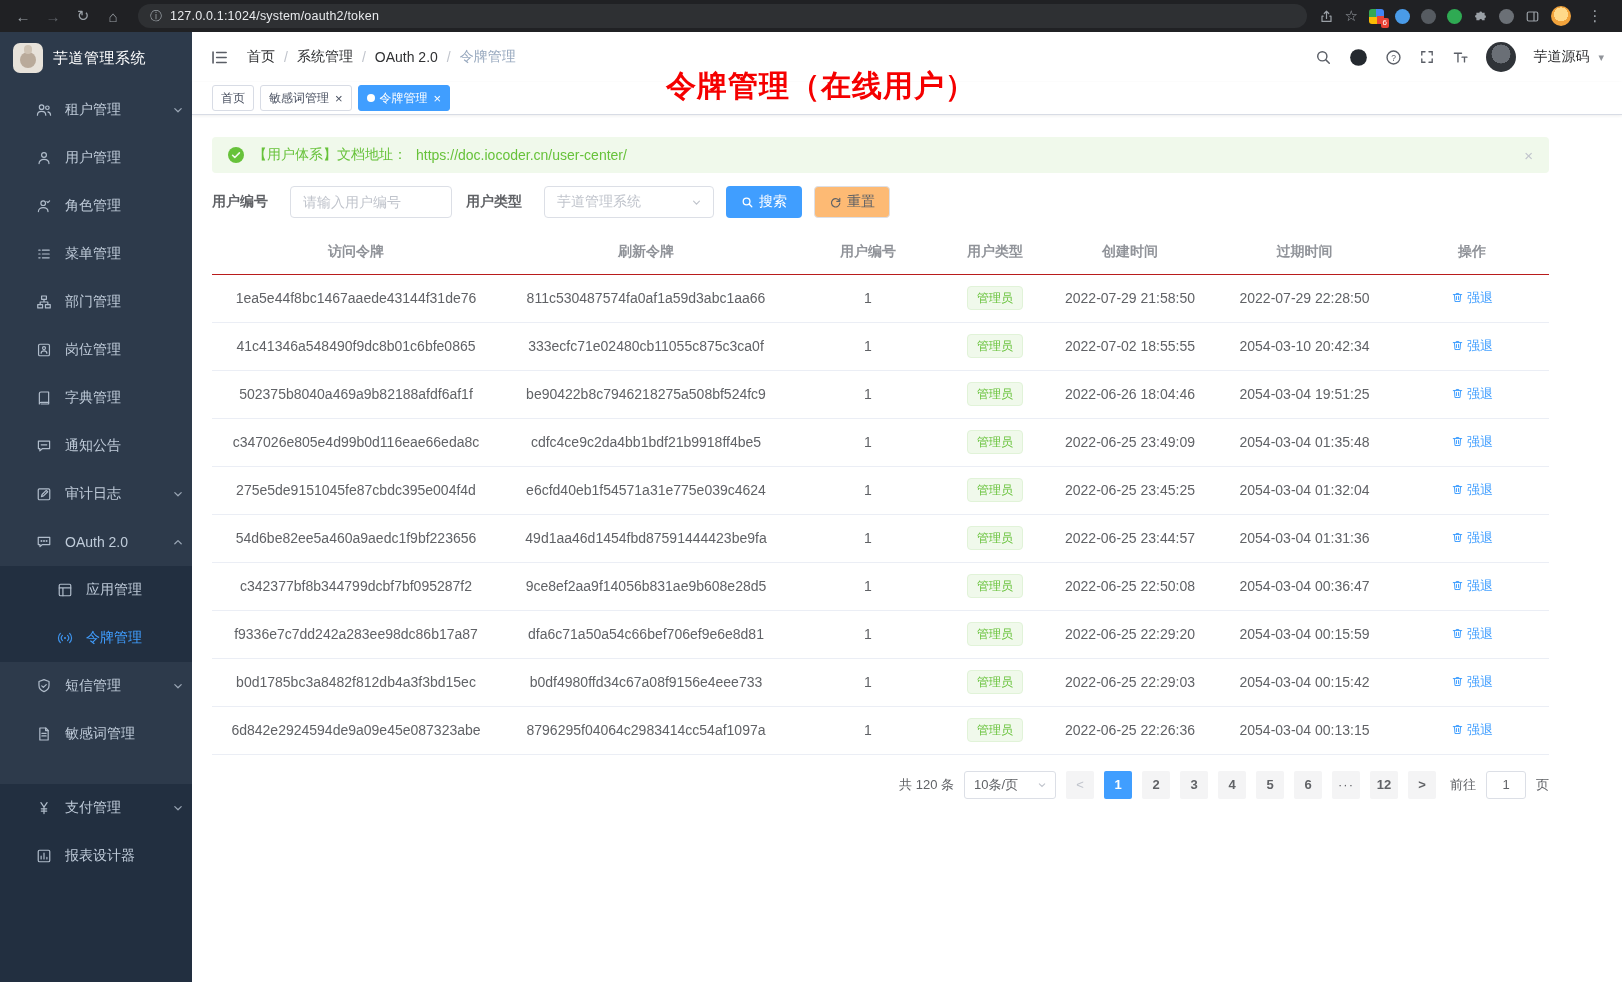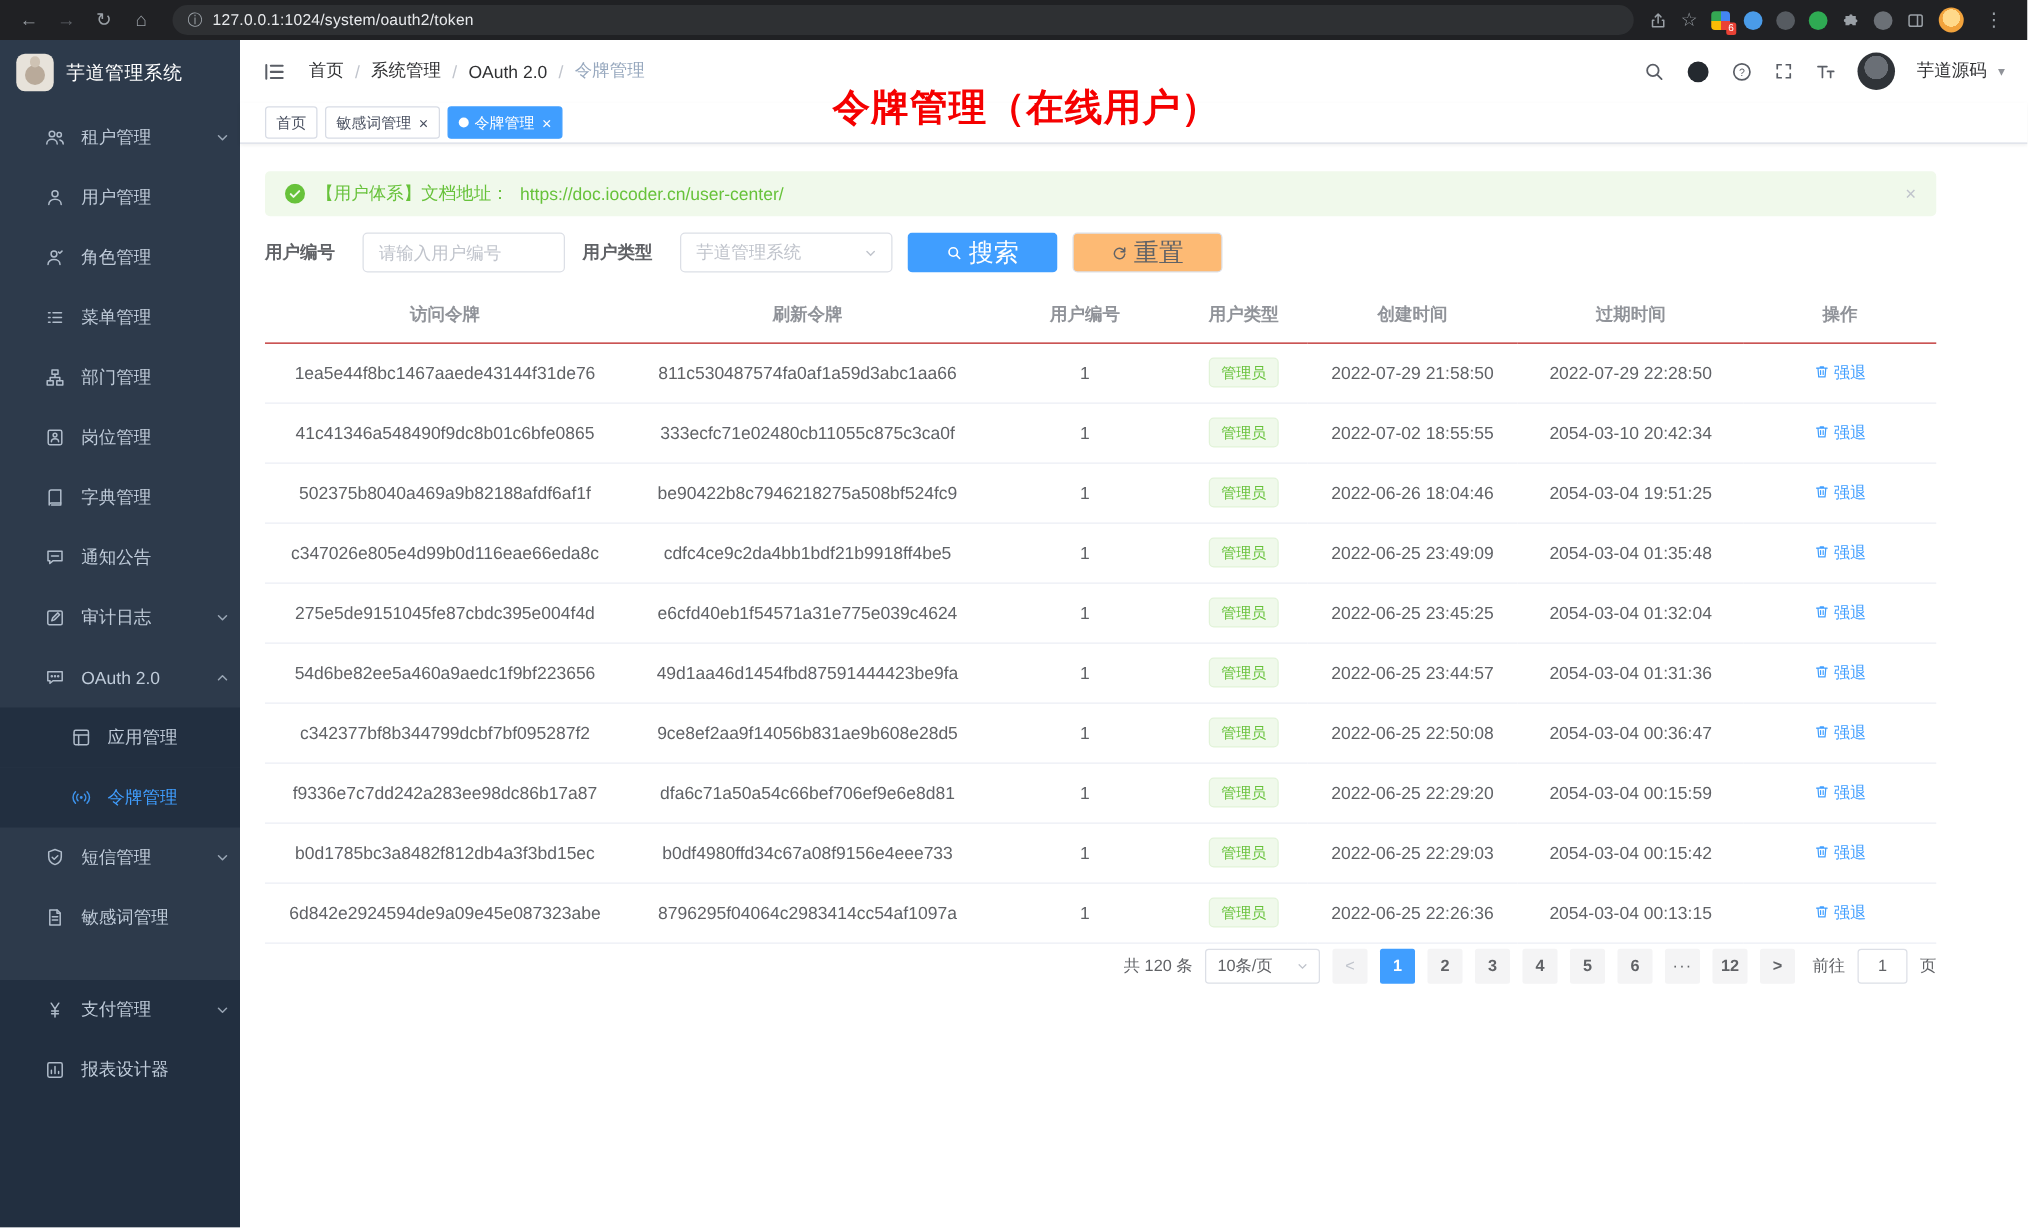--- a/index.html
+++ b/index.html
@@ -70,31 +70,31 @@
   .alert-link{color:#67c23a;text-decoration:none;cursor:pointer}
   .alert-close{margin-left:auto;color:#c0c4cc;font-size:15px;cursor:pointer}
 
   .search-form{display:flex;align-items:center;margin-top:13px;gap:12px;color:#606266}
   .form-label{font-weight:700;color:#606266;font-size:14px;margin-right:10px}
   .form-label.lbl2{margin-left:2px}
   .form-input{width:162px;height:32px;border:1px solid #dcdfe6;border-radius:4px;padding:0 12px;font-size:14px;color:#606266;outline:none}
   .form-input::placeholder{color:#c0c4cc}
   .form-select{width:170px;height:32px;border:1px solid #dcdfe6;border-radius:4px;display:flex;align-items:center;justify-content:space-between;padding:0 10px 0 12px;color:#c0c4cc;font-size:14px;cursor:pointer;background:#fff}
   .select-caret{display:inline-flex;color:#c0c4cc}
-  .btn{height:32px;border-radius:4px;padding:0 30px;display:inline-flex;align-items:center;gap:5px;font-size:20px;cursor:pointer;border:1px solid transparent;font-family:Liberation Mono, monospace}
+  .btn{height:32px;border-radius:4px;padding:0 14px;display:inline-flex;align-items:center;gap:5px;font-size:14px;cursor:pointer;border:1px solid transparent;font-family:Liberation Mono, monospace}
   .btn-primary{background:#409eff;color:#fff}
   .btn-plain{background:#fdba74;border-color:#dcdfe6;color:#606266}
 
   .token-table{width:100%;border-collapse:collapse;margin-top:12px;font-size:14px;table-layout:fixed}
   .token-table th{color:#909399;font-weight:700;height:44px;border-bottom:1px solid #b91c1c;text-align:center;white-space:nowrap}
   .token-table td{color:#606266;height:48px;border-bottom:1px solid #ebeef5;text-align:center;white-space:nowrap;overflow:hidden}
   .tag-badge{display:inline-block;background:#f0f9eb;border:1px solid #e1f3d8;color:#67c23a;font-size:12px;padding:0 9px;height:24px;line-height:22px;border-radius:4px}
   .action-link{color:#409eff;font-size:13px;display:inline-flex;align-items:center;gap:3px;cursor:pointer;text-decoration:none}
 
-  .pagination{display:flex;align-items:center;justify-content:flex-end;margin-top:4px;gap:10px;font-size:13px;color:#606266}
+  .pagination{display:flex;align-items:center;justify-content:flex-end;margin-top:16px;gap:10px;font-size:13px;color:#606266}
   .page-size{width:92px;height:28px;border:1px solid #dcdfe6;border-radius:3px;display:flex;align-items:center;justify-content:space-between;padding:0 7px 0 9px;color:#606266;cursor:pointer;background:#fff}
   .page-btns{display:inline-flex;gap:10px;align-items:center}
   .page-btn{min-width:28px;height:28px;background:#f4f4f5;border-radius:2px;display:inline-flex;align-items:center;justify-content:center;color:#606266;font-size:13px;cursor:pointer;padding:0 4px;font-weight:700}
   .page-btn.active{background:#409eff;color:#fff}
   .page-btn.disabled{color:#c0c4cc;font-weight:400}
   .page-btn.ell{letter-spacing:1px;font-weight:400}
   .goto-input{width:40px;height:28px;border:1px solid #dcdfe6;border-radius:3px;text-align:center;font-size:13px;color:#606266;outline:none}
   .pg-goto-label{margin-left:4px}
 
   

